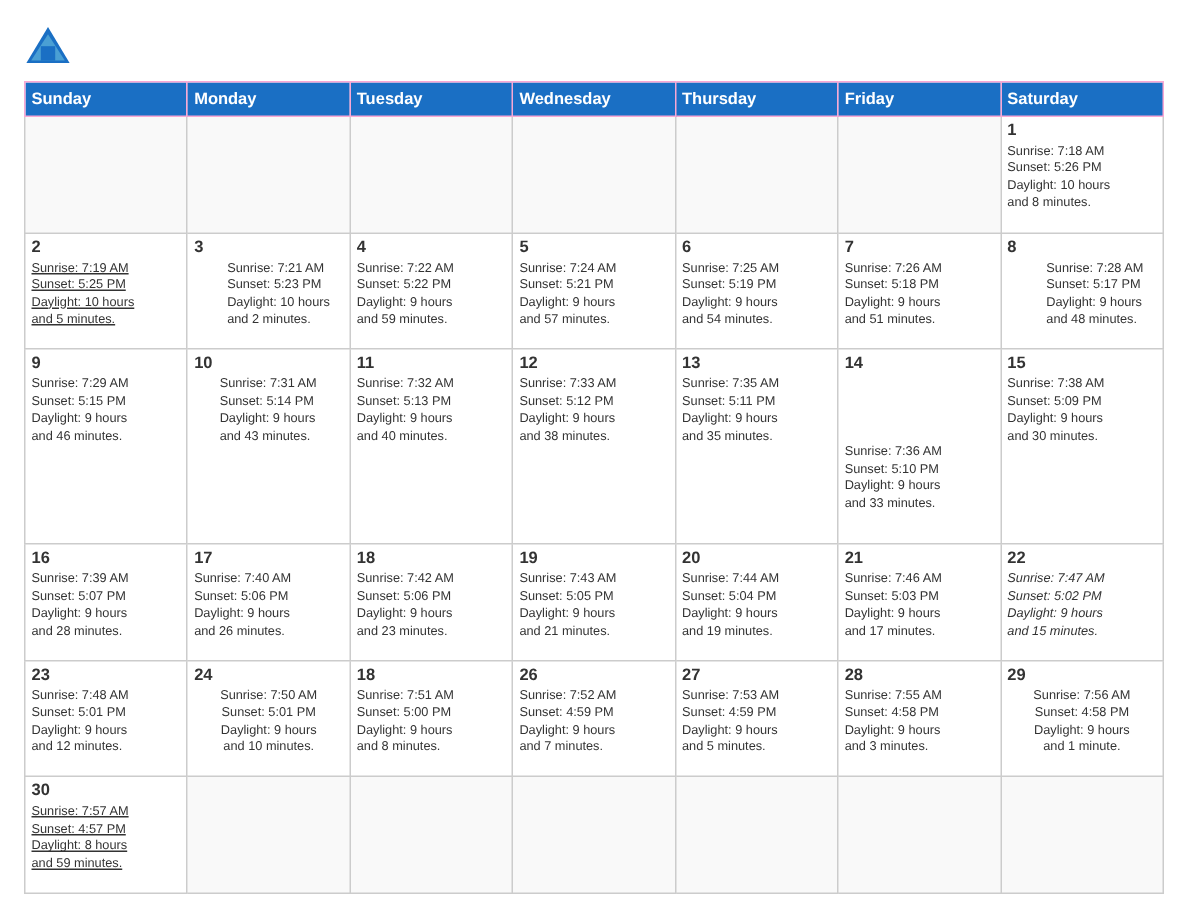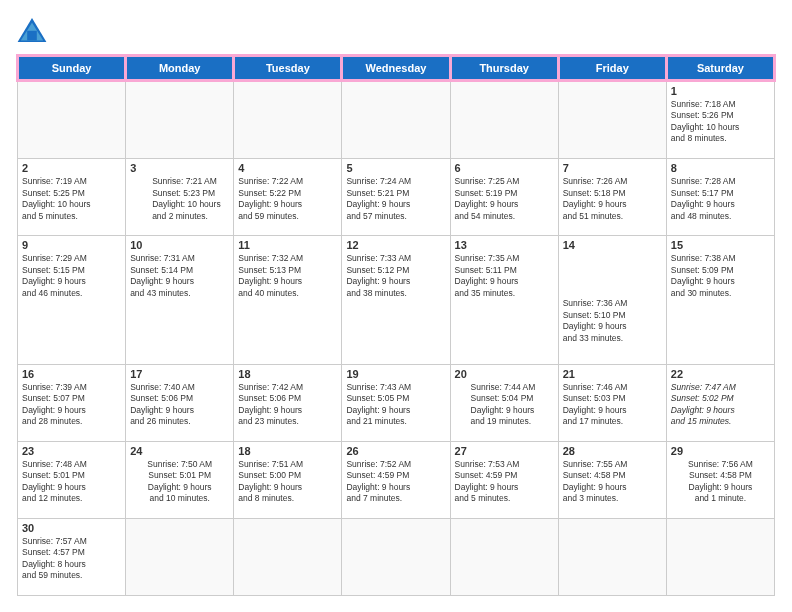--- a/index.html
+++ b/index.html
@@ -56,22 +56,22 @@
       border: 1px solid #ccc;
       border-collapse: collapse;
       width: 100%;
       table-layout: fixed;
     }
     .calendar th {
       background: #1a6fc4;
       color: #fff;
       font-size: 11px;
       padding: 5px 4px;
-      text-align: center;
-      border: 3px solid #f9a8d4;
+      text-align: left;
+      border: 1px solid #f9a8d4;
       font-weight: bold;
     }
     .calendar td {
       border: 1px solid #ccc;
       vertical-align: top;
       padding: 3px 4px;
       font-size: 9px;
       color: #333;
       width: calc(100% / 7);
     }
@@ -137,21 +137,21 @@
             <span class="day-num">1</span>
             <div class="day-info" style="white-space: pre-line;">Sunrise: 7:18 AM
 Sunset: 5:26 PM
 Daylight: 10 hours
 and 8 minutes.</div>
           </td>
         </tr>
         <tr>
           <td>
             <span class="day-num">2</span>
-            <div class="day-info" style="white-space: pre-line;">Sunrise: 7:19 AM
+            <div class="day-info" style="white-space: pre-line; text-decoration: underline;">Sunrise: 7:19 AM
 Sunset: 5:25 PM
 Daylight: 10 hours
 and 5 minutes.</div>
           </td>
           <td>
             <span class="day-num">3</span>
             <div class="day-info" style="white-space: pre-line; margin-left: 22px;">Sunrise: 7:21 AM
 Sunset: 5:23 PM
 Daylight: 10 hours
 and 2 minutes.</div>
@@ -179,37 +179,37 @@
           </td>
           <td>
             <span class="day-num">7</span>
             <div class="day-info" style="white-space: pre-line;">Sunrise: 7:26 AM
 Sunset: 5:18 PM
 Daylight: 9 hours
 and 51 minutes.</div>
           </td>
           <td>
             <span class="day-num">8</span>
-            <div class="day-info" style="white-space: pre-line;">Sunrise: 7:28 AM
+            <div class="day-info" style="white-space: pre-line; margin-left: 26px;">Sunrise: 7:28 AM
 Sunset: 5:17 PM
 Daylight: 9 hours
 and 48 minutes.</div>
           </td>
         </tr>
         <tr>
           <td>
             <span class="day-num">9</span>
             <div class="day-info" style="white-space: pre-line;">Sunrise: 7:29 AM
 Sunset: 5:15 PM
 Daylight: 9 hours
 and 46 minutes.</div>
           </td>
           <td>
             <span class="day-num">10</span>
-            <div class="day-info" style="white-space: pre-line;">Sunrise: 7:31 AM
+            <div class="day-info" style="white-space: pre-line; margin-left: 17px;">Sunrise: 7:31 AM
 Sunset: 5:14 PM
 Daylight: 9 hours
 and 43 minutes.</div>
           </td>
           <td>
             <span class="day-num">11</span>
             <div class="day-info" style="white-space: pre-line;">Sunrise: 7:32 AM
 Sunset: 5:13 PM
 Daylight: 9 hours
 and 40 minutes.</div>
@@ -267,21 +267,21 @@
           </td>
           <td>
             <span class="day-num">19</span>
             <div class="day-info" style="white-space: pre-line;">Sunrise: 7:43 AM
 Sunset: 5:05 PM
 Daylight: 9 hours
 and 21 minutes.</div>
           </td>
           <td>
             <span class="day-num">20</span>
-            <div class="day-info" style="white-space: pre-line; margin-left: 16px;">Sunrise: 7:44 AM
+            <div class="day-info" style="white-space: pre-line;">Sunrise: 7:44 AM
 Sunset: 5:04 PM
 Daylight: 9 hours
 and 19 minutes.</div>
           </td>
           <td>
             <span class="day-num">21</span>
             <div class="day-info" style="white-space: pre-line;">Sunrise: 7:46 AM
 Sunset: 5:03 PM
 Daylight: 9 hours
 and 17 minutes.</div>
@@ -341,21 +341,21 @@
             <span class="day-num">29</span>
             <div class="day-info" style="white-space: pre-line; text-align: center;">Sunrise: 7:56 AM
 Sunset: 4:58 PM
 Daylight: 9 hours
 and 1 minute.</div>
           </td>
         </tr>
         <tr>
           <td>
             <span class="day-num">30</span>
-            <div class="day-info" style="white-space: pre-line;">Sunrise: 7:57 AM
+            <div class="day-info" style="white-space: pre-line; text-decoration: underline;">Sunrise: 7:57 AM
 Sunset: 4:57 PM
 Daylight: 8 hours
 and 59 minutes.</div>
           </td>
           <td class="empty-cell"></td>
           <td class="empty-cell"></td>
           <td class="empty-cell"></td>
           <td class="empty-cell"></td>
           <td class="empty-cell"></td>
           <td class="empty-cell"></td>

